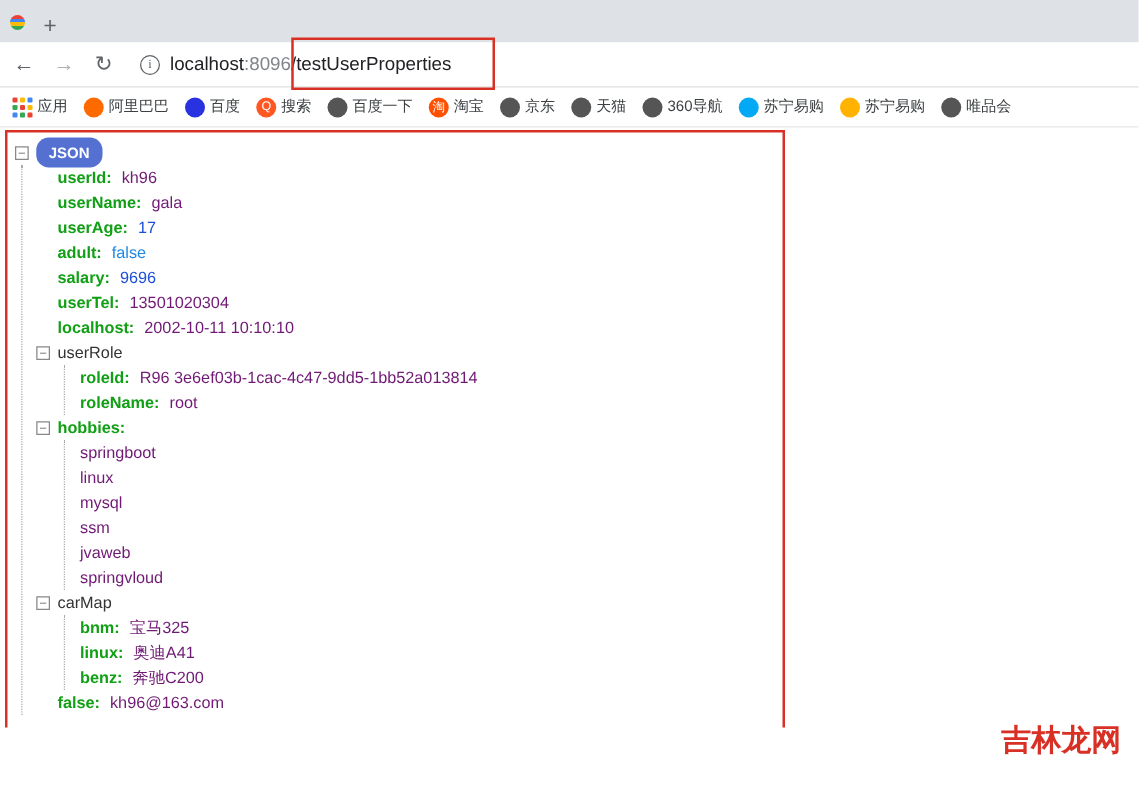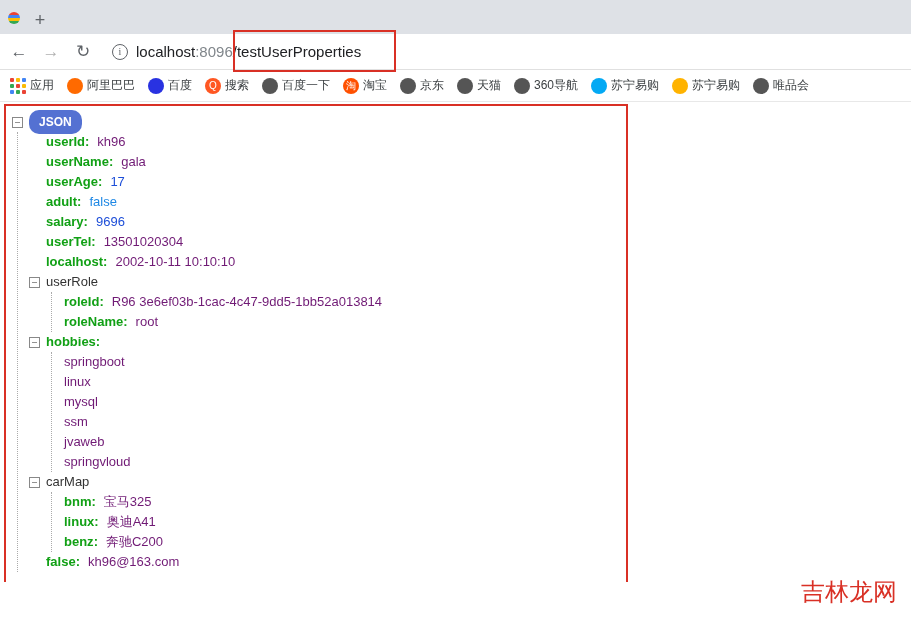--- a/index.html
+++ b/index.html
@@ -38,21 +38,21 @@
 .toggle { width: 11px; height: 11px; border: 1px solid #888; font-size: 9px; line-height: 9px; text-align: center; margin-right: 6px; color: #555; background: #fff; flex-shrink: 0; }
 .tree-line { border-left: 1px dotted #aaa; margin-left: 5px; padding-left: 12px; }
 .key { color: #11a015; font-weight: bold; }
 .key.plain { font-weight: normal; color: #333; text-align: right; }
 .colon { color: #11a015; font-weight: bold; margin-right: 8px; }
 .str { color: #701a75; }
 .num { color: #1d4ed8; }
 .bool { color: #1e88e5; }
 .json-badge { background: #5471d2; color: #fff; padding: 2px 10px; border-radius: 10px; font-size: 12px; font-weight: bold; }
 
-.watermark { position: absolute; right: 14px; bottom: 20px; color: #d93025; font-size: 24px; font-weight: 400; font-family: KaiTi, serif; }
+.watermark { position: absolute; right: 14px; bottom: 20px; color: #d93025; font-size: 24px; font-weight: 700; font-family: KaiTi, serif; }
 </style>
 </head>
 <body>
 
 <div class="tab-bar">
   <div class="chrome-btn"></div>
   <div class="new-tab">+</div>
 </div>
 
 <div class="addr-bar" style="position:relative">

